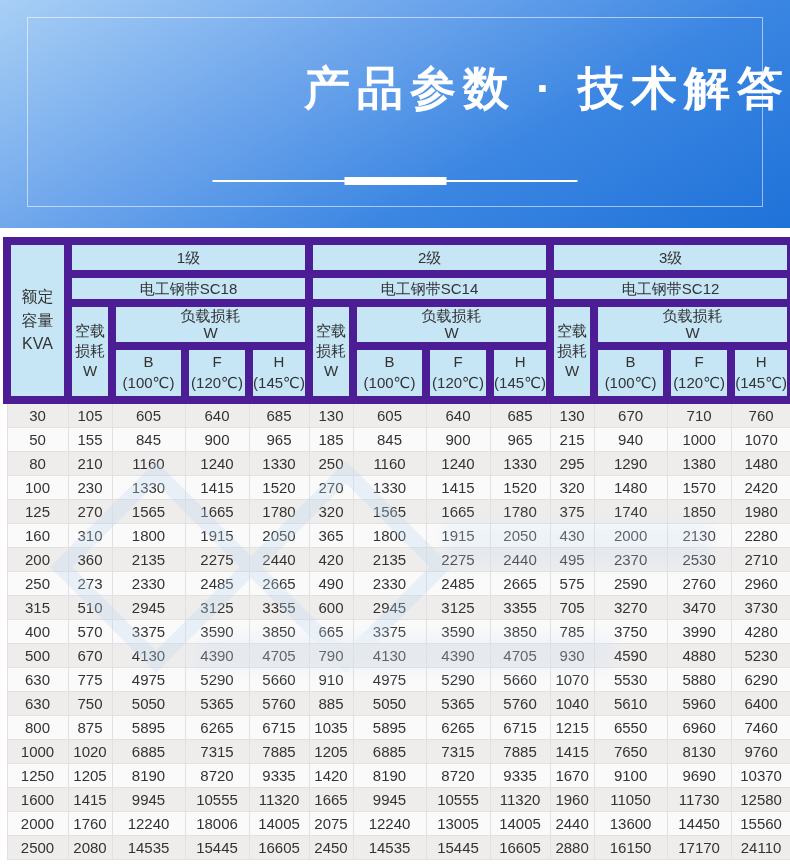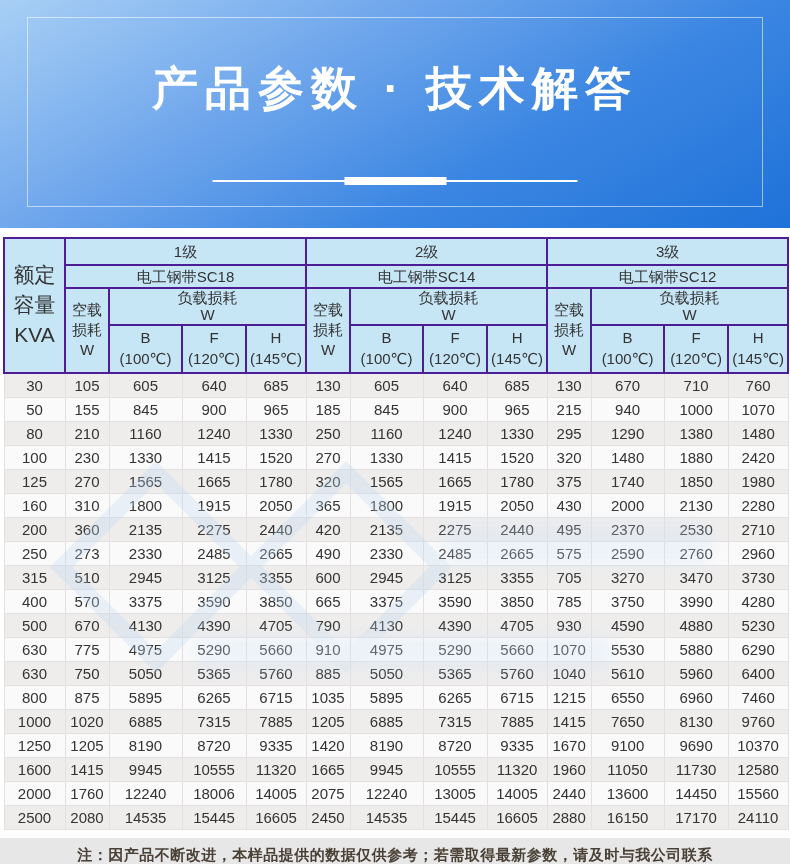--- a/index.html
+++ b/index.html
@@ -6,39 +6,39 @@
   body{
     width:790px;height:864px;overflow:hidden;background:#ffffff;
     font-family:"Liberation Sans","DejaVu Sans",sans-serif;
     -webkit-font-smoothing:antialiased;
   }
   
   .hero{position:relative;height:228px;overflow:hidden;
     background:linear-gradient(150deg,#a8cff5 0%,#6aa3eb 38%,#3b86e2 65%,#1f72d9 100%);}
   .hero-inner-border{position:absolute;left:27px;right:27px;top:17px;bottom:21px;
     border:1px solid rgba(255,255,255,.55);}
-  .hero-title{position:absolute;top:58px;left:0;width:100%;text-align:center;
+  .hero-title{position:absolute;top:58px;left:0;width:100%;text-align:right;
     color:#ffffff;font-size:46px;font-weight:bold;letter-spacing:7px;white-space:nowrap;}
   .hero-sub{position:absolute;top:131px;left:0;width:100%;text-align:center;
     color:#ffffff;font-size:26px;font-weight:bold;letter-spacing:1px;white-space:nowrap;}
   .hero-divider{position:absolute;top:177px;left:50%;transform:translateX(-50%);
     width:365px;height:8px;}
   .hero-divider .thin{position:absolute;top:3px;left:0;right:0;height:2px;background:#ffffff;}
   .hero-divider .thick{position:absolute;top:0;left:50%;transform:translateX(-50%);
     width:102px;height:8px;background:#ffffff;}
   
   .table-wrap{position:relative;margin:9px 3px 0 3px;}
   table{border-collapse:collapse;width:784px;table-layout:fixed;}
-  th{background:#c6e6f6;border:2px solid #4c1d95;color:#333333;
+  th{background:#c6e6f6;border:8px solid #4c1d95;color:#333333;
      font-weight:normal;font-size:15px;text-align:center;padding:0;line-height:1.2;}
   .row-level th{height:25px;}
   .row-material th{height:21px;}
   .row-loadlabel th{height:33px;}
   .row-subcols th{height:46px;}
-  th.corner{font-size:21px;white-space:pre-line;line-height:1.45;}
+  th.corner{font-size:16px;white-space:pre-line;line-height:1.45;}
   th.noload{white-space:pre-line;line-height:1.35;margin-left:41px;}
   th.loadlbl{white-space:pre-line;line-height:1.15;text-align:center;}
   th.subcol{line-height:1.35;}
   td{border:1px solid #e2e0e0;text-align:center;font-size:15px;color:#333333;
      height:23px;padding:0;line-height:1;}
   tbody tr:nth-child(odd) td{background:#efedec;}
   tbody tr:nth-child(even) td{background:#fbfafa;}
   
   .wm{position:absolute;left:0;top:0;right:0;bottom:0;pointer-events:none;opacity:.30;z-index:3;}
   .wm .diamond{position:absolute;width:118px;height:118px;border:16px solid #bdd9f1;transform:rotate(45deg);}
@@ -182,21 +182,21 @@
     <td>230</td>
     <td>1330</td>
     <td>1415</td>
     <td>1520</td>
     <td>270</td>
     <td>1330</td>
     <td>1415</td>
     <td>1520</td>
     <td>320</td>
     <td>1480</td>
-    <td>1880</td>
+    <td>1570</td>
     <td>2420</td>
   </tr>
         <tr>
     <td>125</td>
     <td>270</td>
     <td>1565</td>
     <td>1665</td>
     <td>1780</td>
     <td>320</td>
     <td>1565</td>

